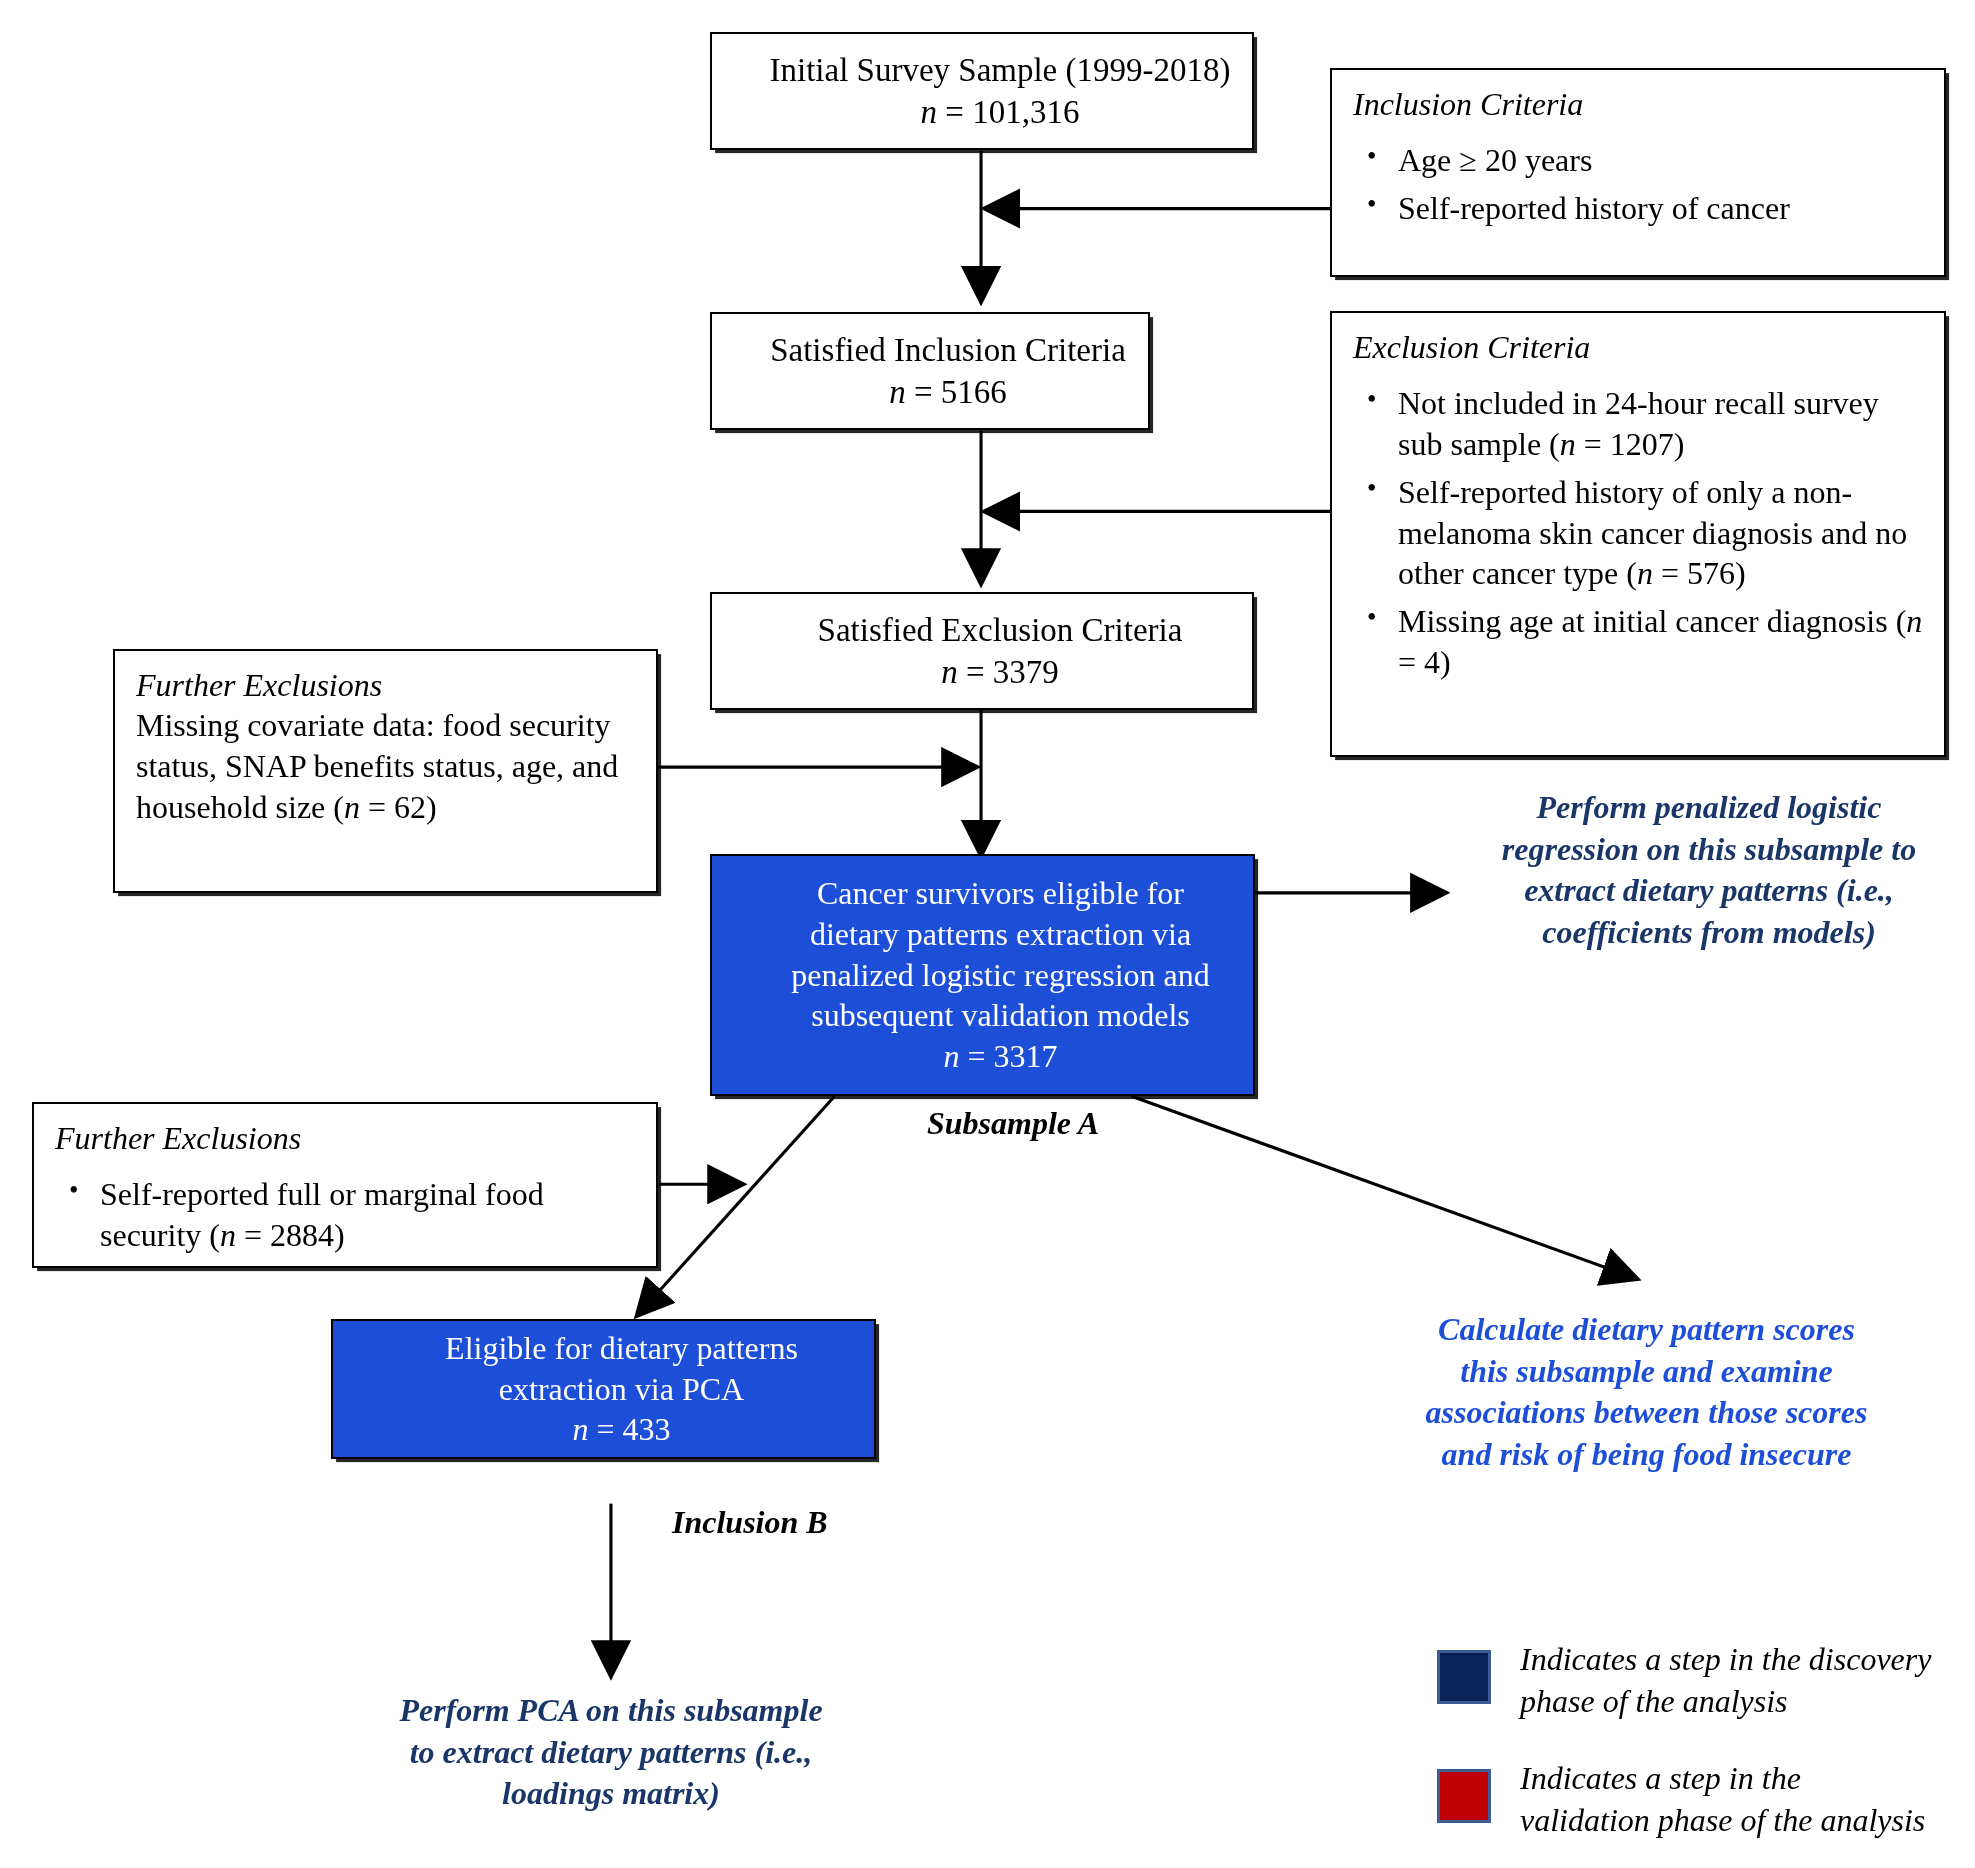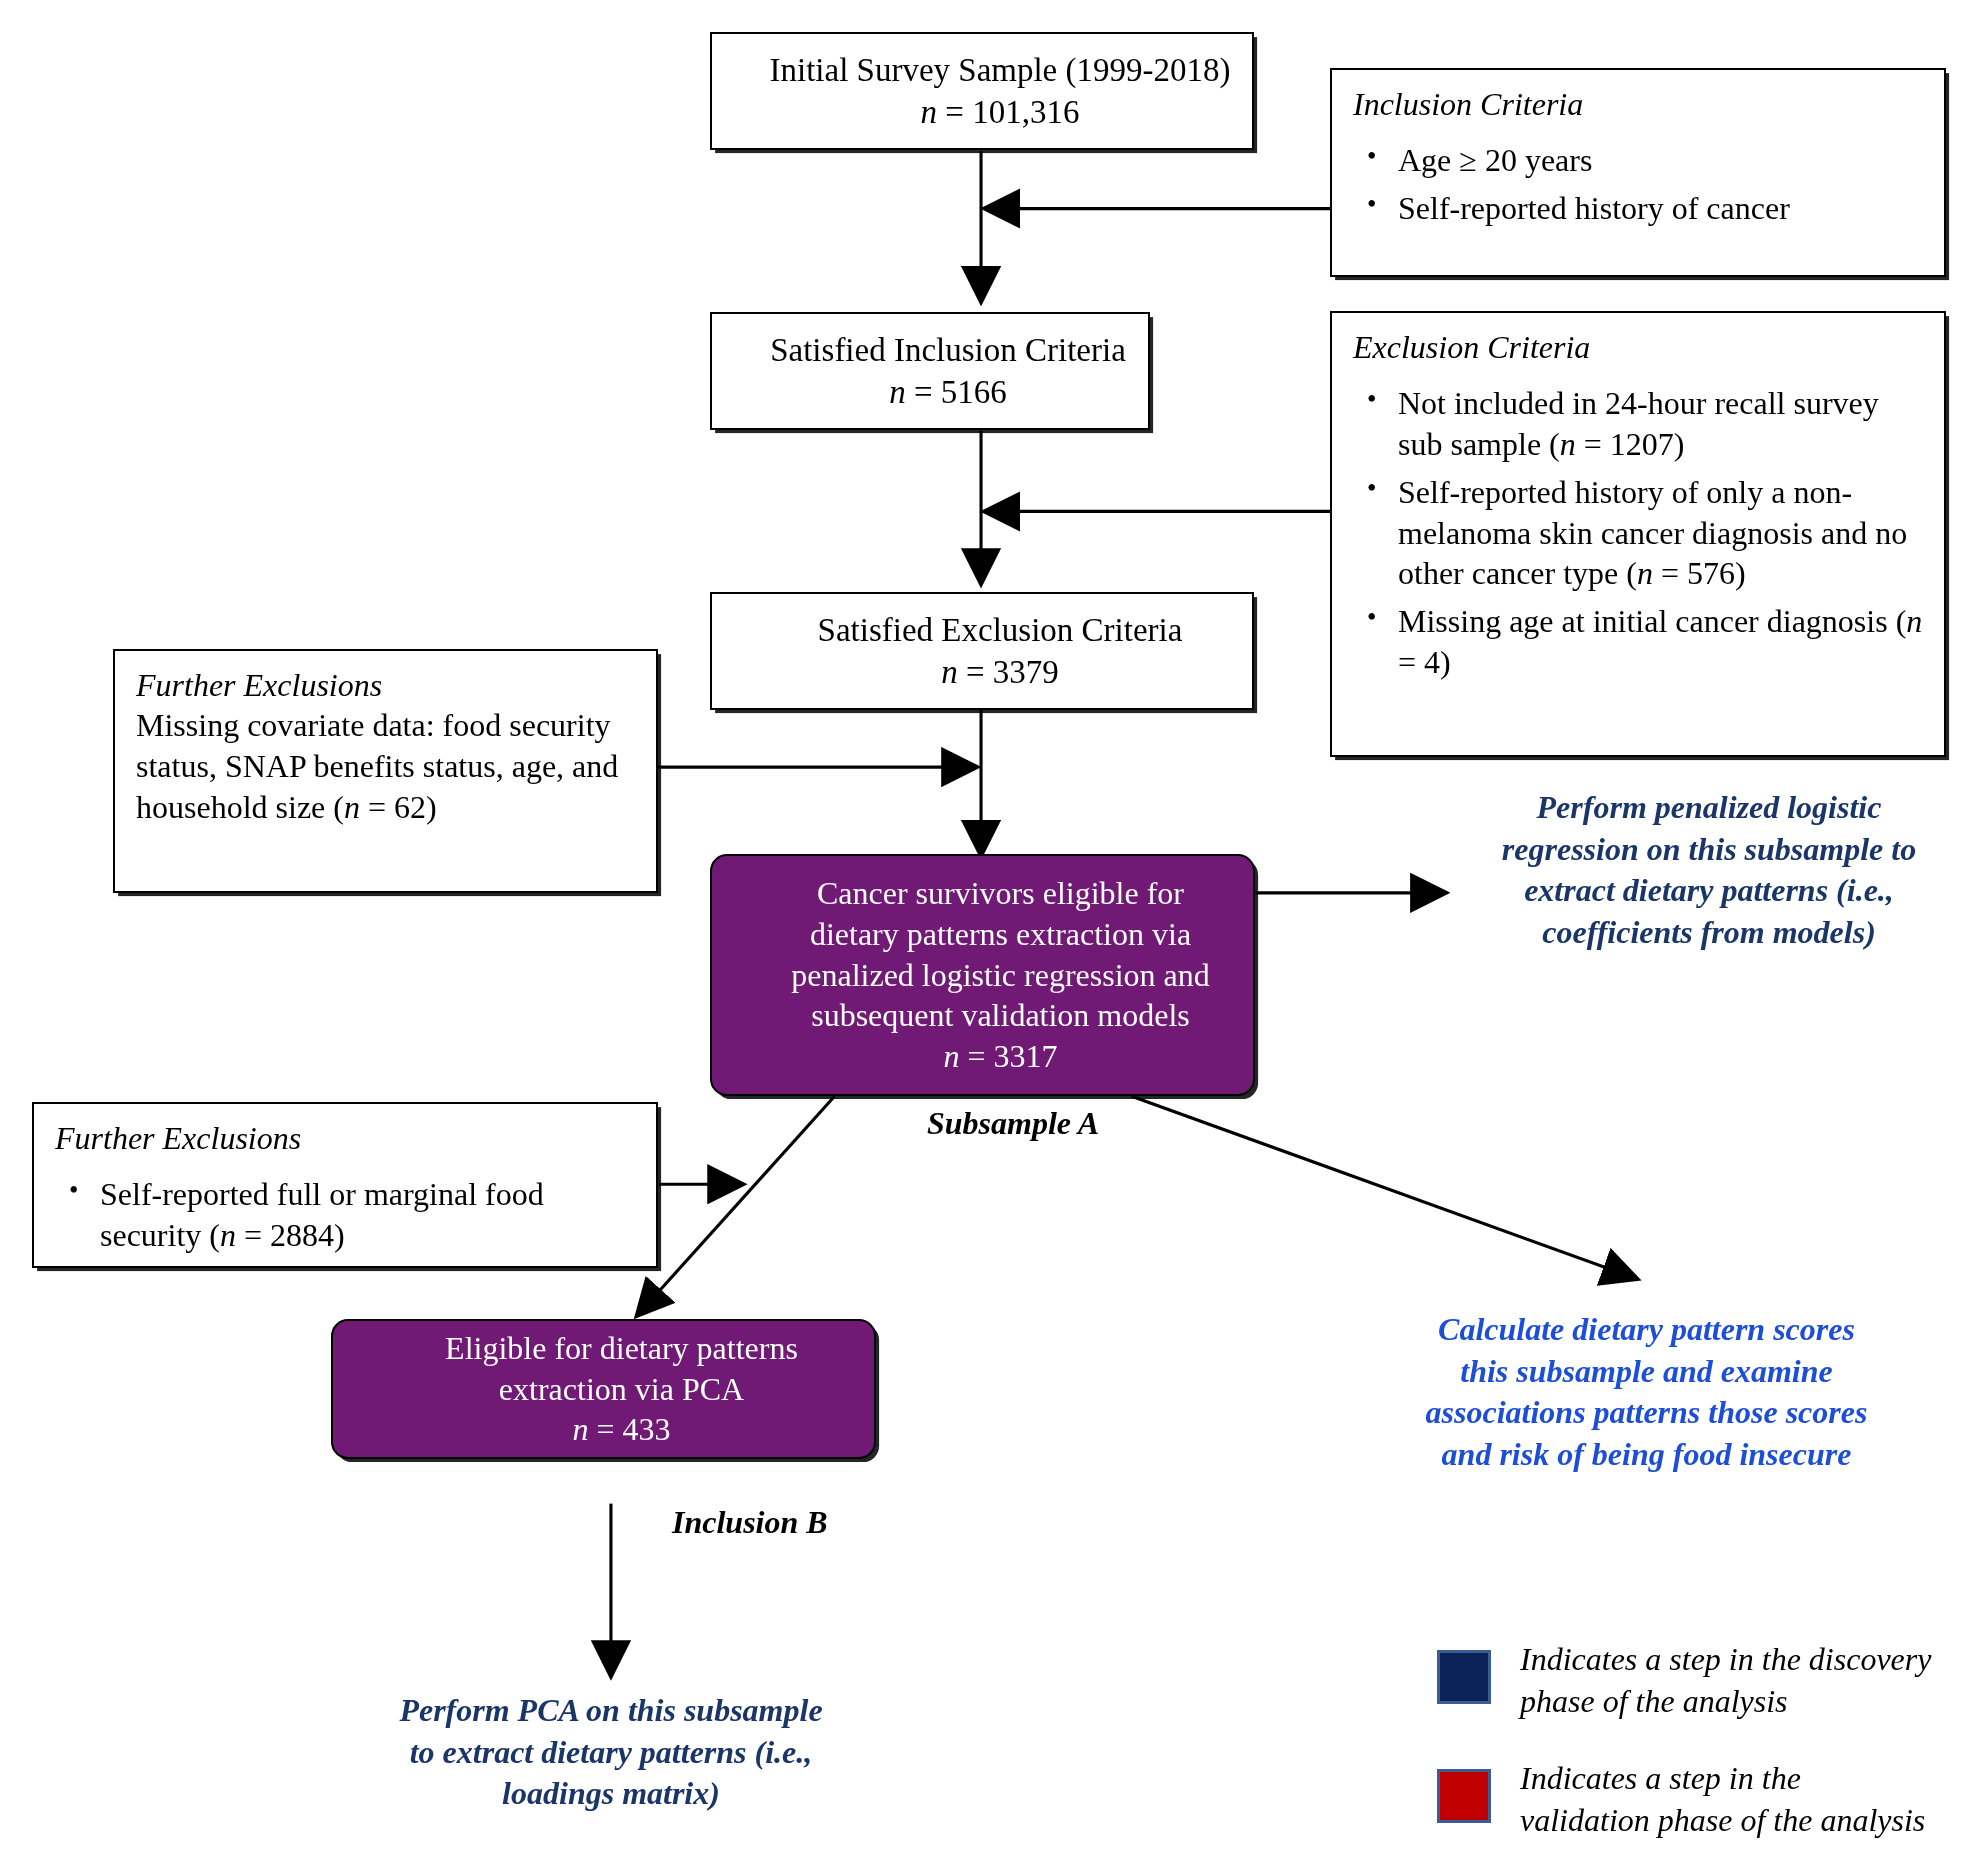--- a/index.html
+++ b/index.html
@@ -29,23 +29,22 @@
   }
   .node.center{
     display:flex;
     flex-direction:column;
     align-items:center;
     justify-content:center;
     text-align:center;
     padding-left:36px;
   }
   .node.gray{
-    background:#701a75;
+    background:#1d4ed8;
     color:#ffffff;
-    border-radius:17px;
   }
   .node.left{
     text-align:left;
     padding:13.5px 17.6px 13.5px 21px;
   }
   .line{ line-height:1.28; }
   .ital{ font-style:italic; }
   .t62{ font-size:32px; }
   .t63{ font-size:33px; }
 
@@ -217,21 +216,21 @@
   <div class="freetext blue t62" style="left:1450px; top:787px; width:518px;">
     <div>Perform penalized logistic</div>
     <div>regression on this subsample to</div>
     <div>extract dietary patterns (i.e.,</div>
     <div>coefficients from models)</div>
   </div>
 
   <div class="freetext red t62" style="left:1346px; top:1309px; width:601px;">
     <div>Calculate dietary pattern scores</div>
     <div>this subsample and examine</div>
-    <div>associations patterns those scores</div>
+    <div>associations between those scores</div>
     <div>and risk of being food insecure</div>
   </div>
 
   <div class="freetext blue t62" style="left:321px; top:1690px; width:580px;">
     <div>Perform PCA on this subsample</div>
     <div>to extract dietary patterns (i.e.,</div>
     <div>loadings matrix)</div>
   </div>
 
   <div class="legend-item" style="left:1437px; top:1639px;">

